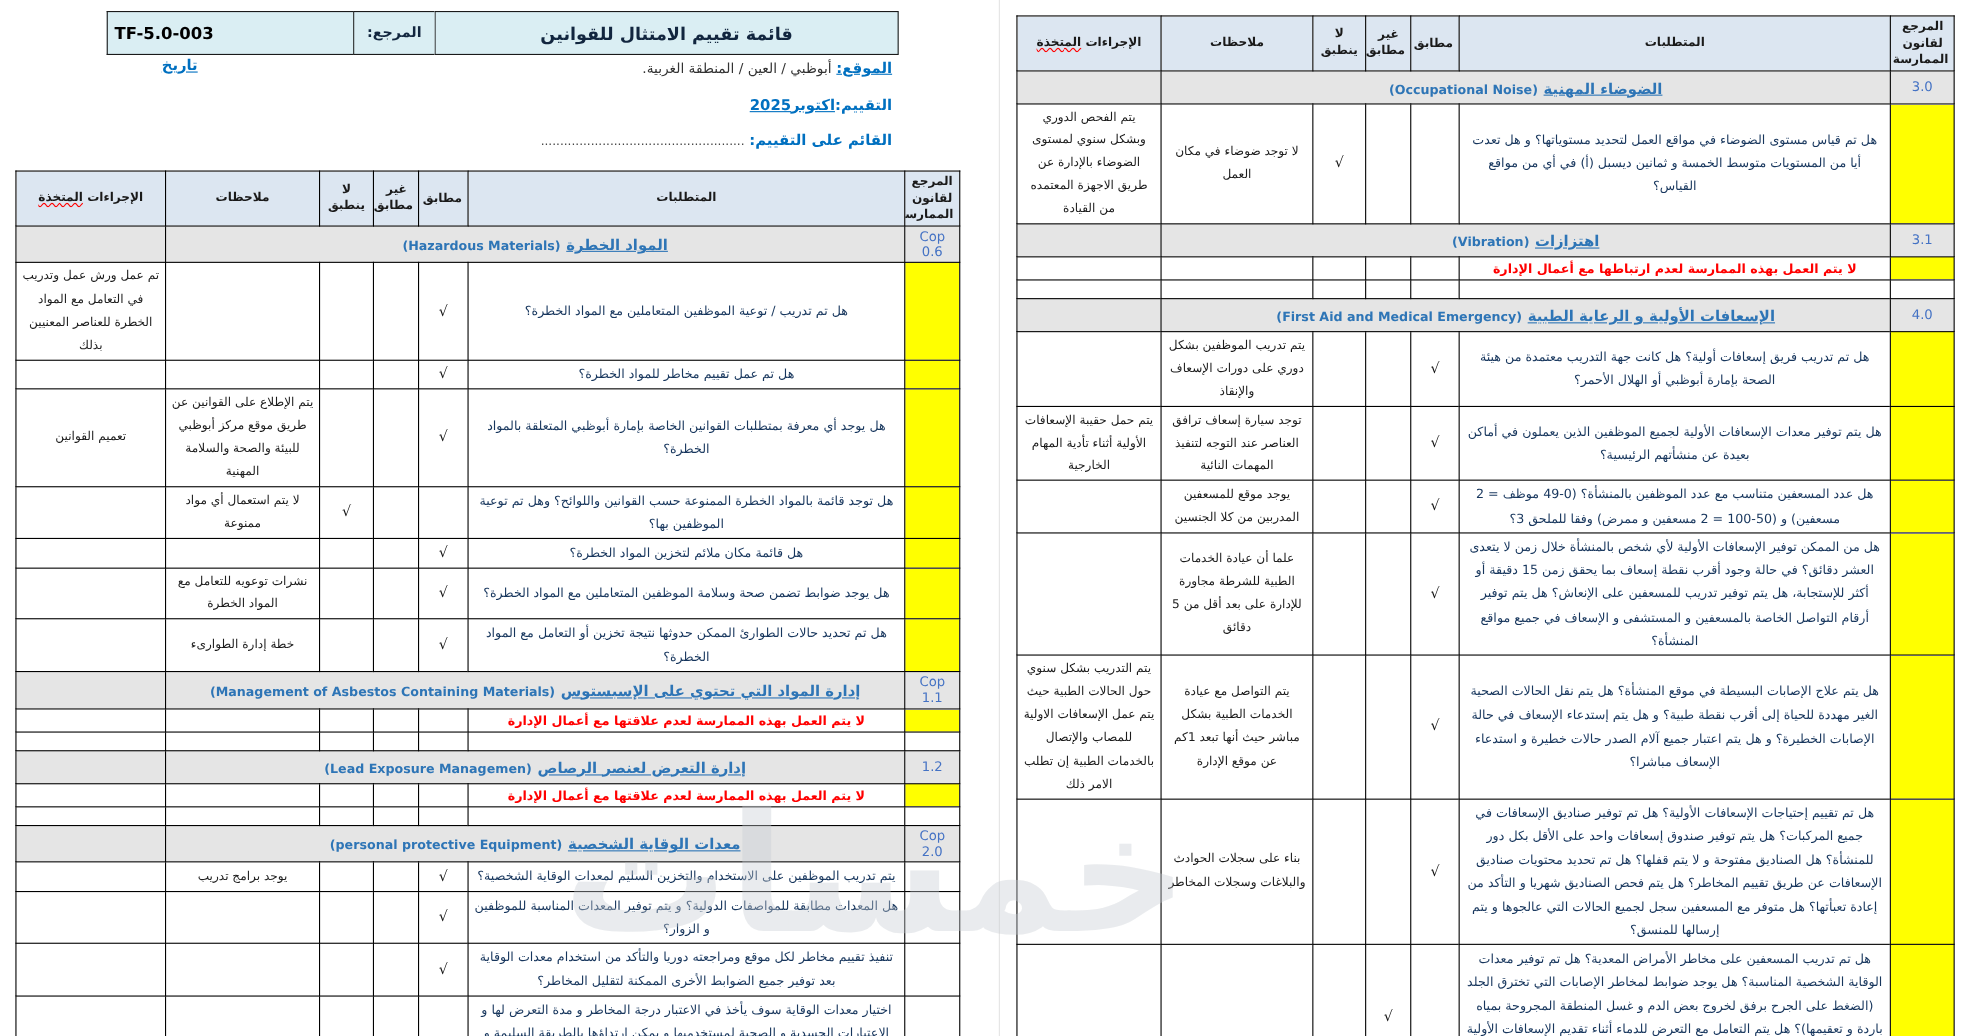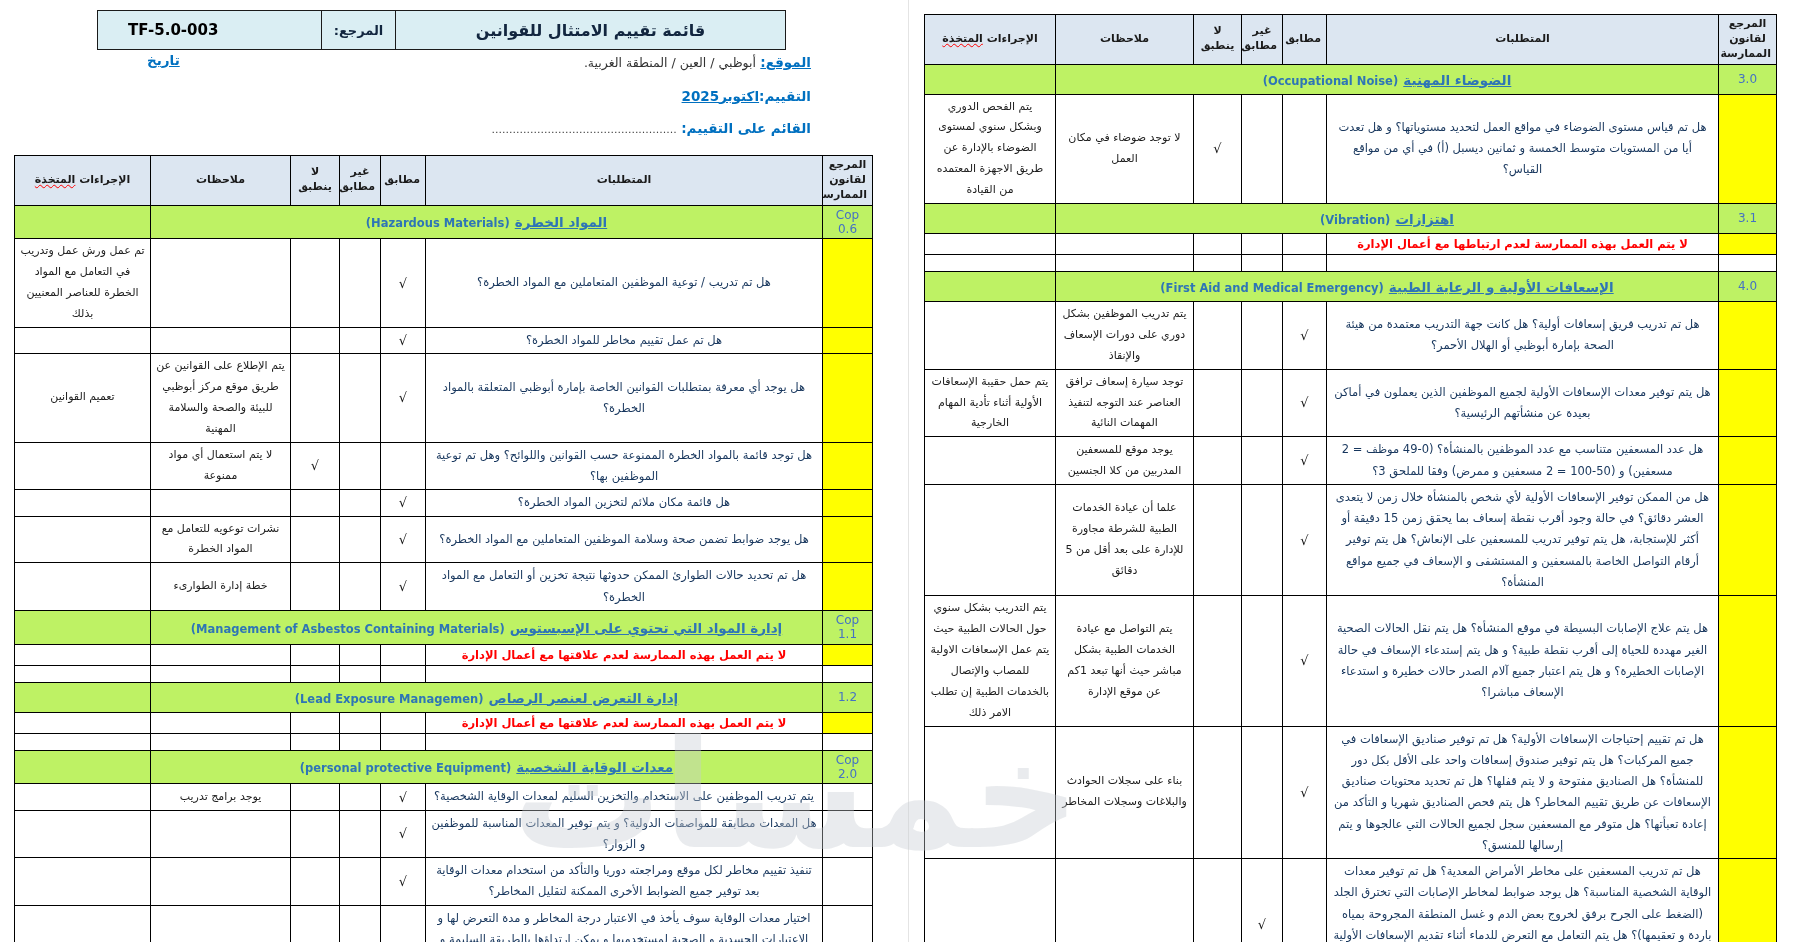--- a/index.html
+++ b/index.html
@@ -6,37 +6,37 @@
   #canvas{position:relative;width:1797px;height:942px;background:#ffffff;overflow:hidden;
           font-family:"DejaVu Sans", sans-serif; direction:rtl;}
   
   .page{position:absolute;top:0;}
   #page1{left:15px;width:860px;}
   #page2{left:925px;width:856px;}
   #page-divider{position:absolute;left:908px;top:0;width:1px;height:942px;background:#e4e4e4;}
   
   .titlebar{position:absolute;top:10px;height:40px;display:flex;flex-direction:row;}
   .tb-cell{border:1.6px solid #1a1a1a;background:#daeef3;display:flex;align-items:center;justify-content:center;box-sizing:border-box;}
-  .tb-title{width:391px;font-size:16px;font-weight:bold;color:#12263f;}
+  .tb-title{width:422px;font-size:16px;font-weight:bold;color:#12263f;}
   .tb-ref{width:74px;border-right:none;font-size:13px;font-weight:bold;color:#12263f;}
-  .tb-code{width:224px;border-right:none;font-size:15px;font-weight:bold;color:#000;direction:ltr;justify-content:flex-start;padding:0 30px;}
+  .tb-code{width:224px;border-right:none;font-size:15px;font-weight:bold;color:#000;direction:ltr;justify-content:flex-start;padding:0 6px;}
   .metaline{position:absolute;right:64px;font-size:13.5px;color:#222;white-space:nowrap;}
   .meta-label{color:#0070c0;font-weight:bold;text-decoration:underline;}
   .meta-label-plain{color:#0070c0;font-weight:bold;}
   .meta-value{color:#333;font-size:12.5px;margin-top:14px;}
   .meta-underl{color:#0070c0;font-weight:bold;text-decoration:underline;text-align:right;}
   .meta-date{position:absolute;left:132px;top:52px;color:#0070c0;font-weight:bold;text-decoration:underline;font-size:13.5px;}
   .meta-dots{color:#444;letter-spacing:1px;font-size:11px;}
   
   table.ctable{border-collapse:collapse;table-layout:fixed;width:100%;background:#fff;}
   table.ctable td,table.ctable th{border:1px solid #000;box-sizing:border-box;vertical-align:middle;
       padding:2px 5px;overflow:hidden;}
   tr.hdr td{background:#dce6f1;font-size:11px;font-weight:bold;color:#1a1a1a;text-align:center;height:44px;line-height:1.35;}
   .wavy-red{text-decoration:underline wavy #ff0000;text-decoration-thickness:1px;margin-top:10px;}
-  tr.sect td{background:#bef264;height:30px;text-align:center;}
+  tr.sect td{background:#e5e5e5;height:30px;text-align:center;}
   .sect-ref{color:#4472c4;font-weight:normal;font-size:12px;line-height:1.2;margin-left:44px;}
   .sect-title-ar{color:#2e75b6;font-weight:bold;font-size:13.5px;text-decoration:underline;}
   .sect-title-en{color:#2e75b6;font-weight:bold;font-size:11.5px;direction:ltr;unicode-bidi:embed;}
   td.req{font-size:11.5px;color:#17365d;text-align:center;line-height:1.85;}
   td.notes,td.actions{font-size:11px;color:#1c1c1c;text-align:center;line-height:1.9;}
   td.mark{text-align:center;font-size:13px;color:#111;}
   td.refcell{text-align:center;font-size:11px;}
   td.yellow{background:#ffff00;}
   td.rednote{color:#ff0000;font-weight:bold;font-size:11.5px;text-align:center;height:21px;}
   tr.emptyrow td{height:17px;}

